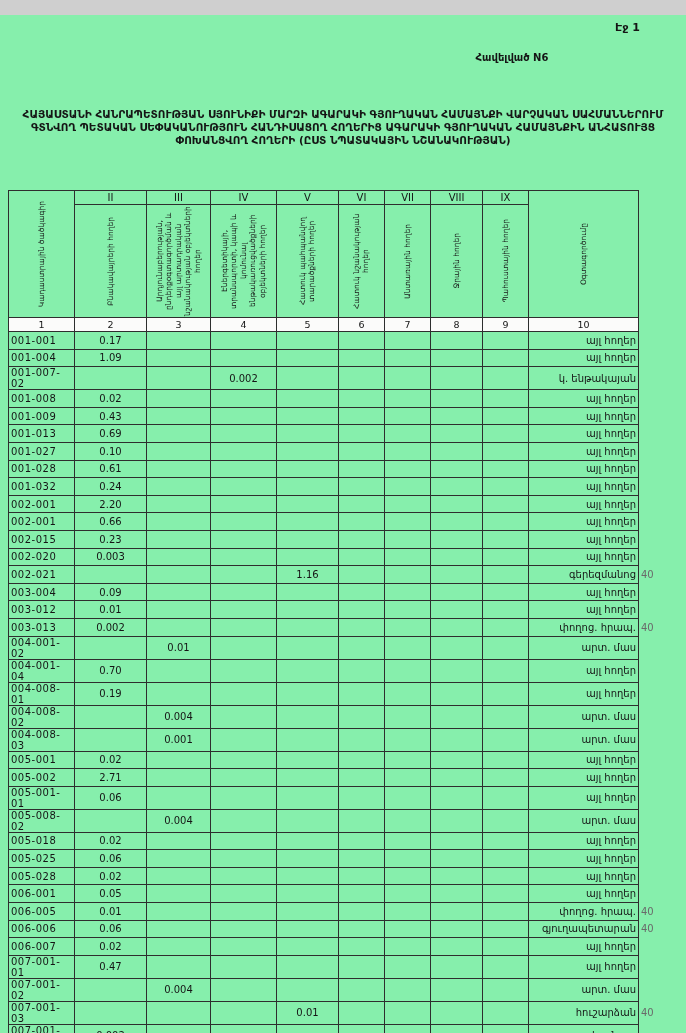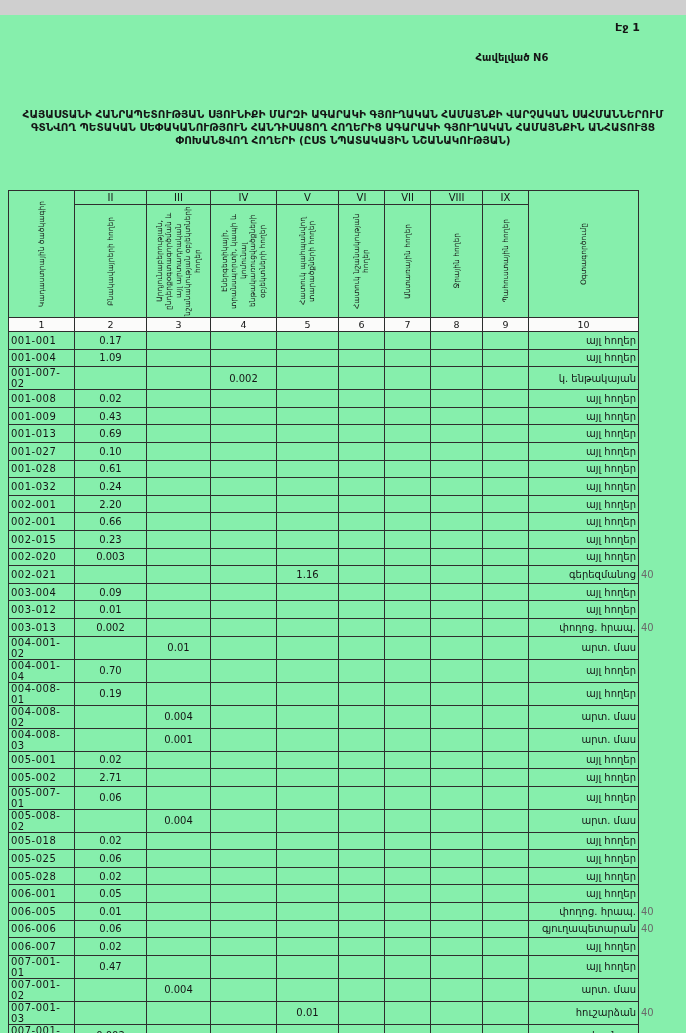--- a/index.html
+++ b/index.html
@@ -437,21 +437,21 @@
       <td class="num"></td>
       <td class="num"></td>
       <td class="num"></td>
       <td class="num"></td>
       <td class="num"></td>
       <td class="num"></td>
       <td class="use">այլ հողեր</td>
       <td class="mnote"></td>
     </tr>
         <tr>
-      <td class="code">005-007-01</td>
+      <td class="code">005-001-01</td>
       <td class="num">0.06</td>
       <td class="num"></td>
       <td class="num"></td>
       <td class="num"></td>
       <td class="num"></td>
       <td class="num"></td>
       <td class="num"></td>
       <td class="num"></td>
       <td class="use">այլ հողեր</td>
       <td class="mnote"></td>

